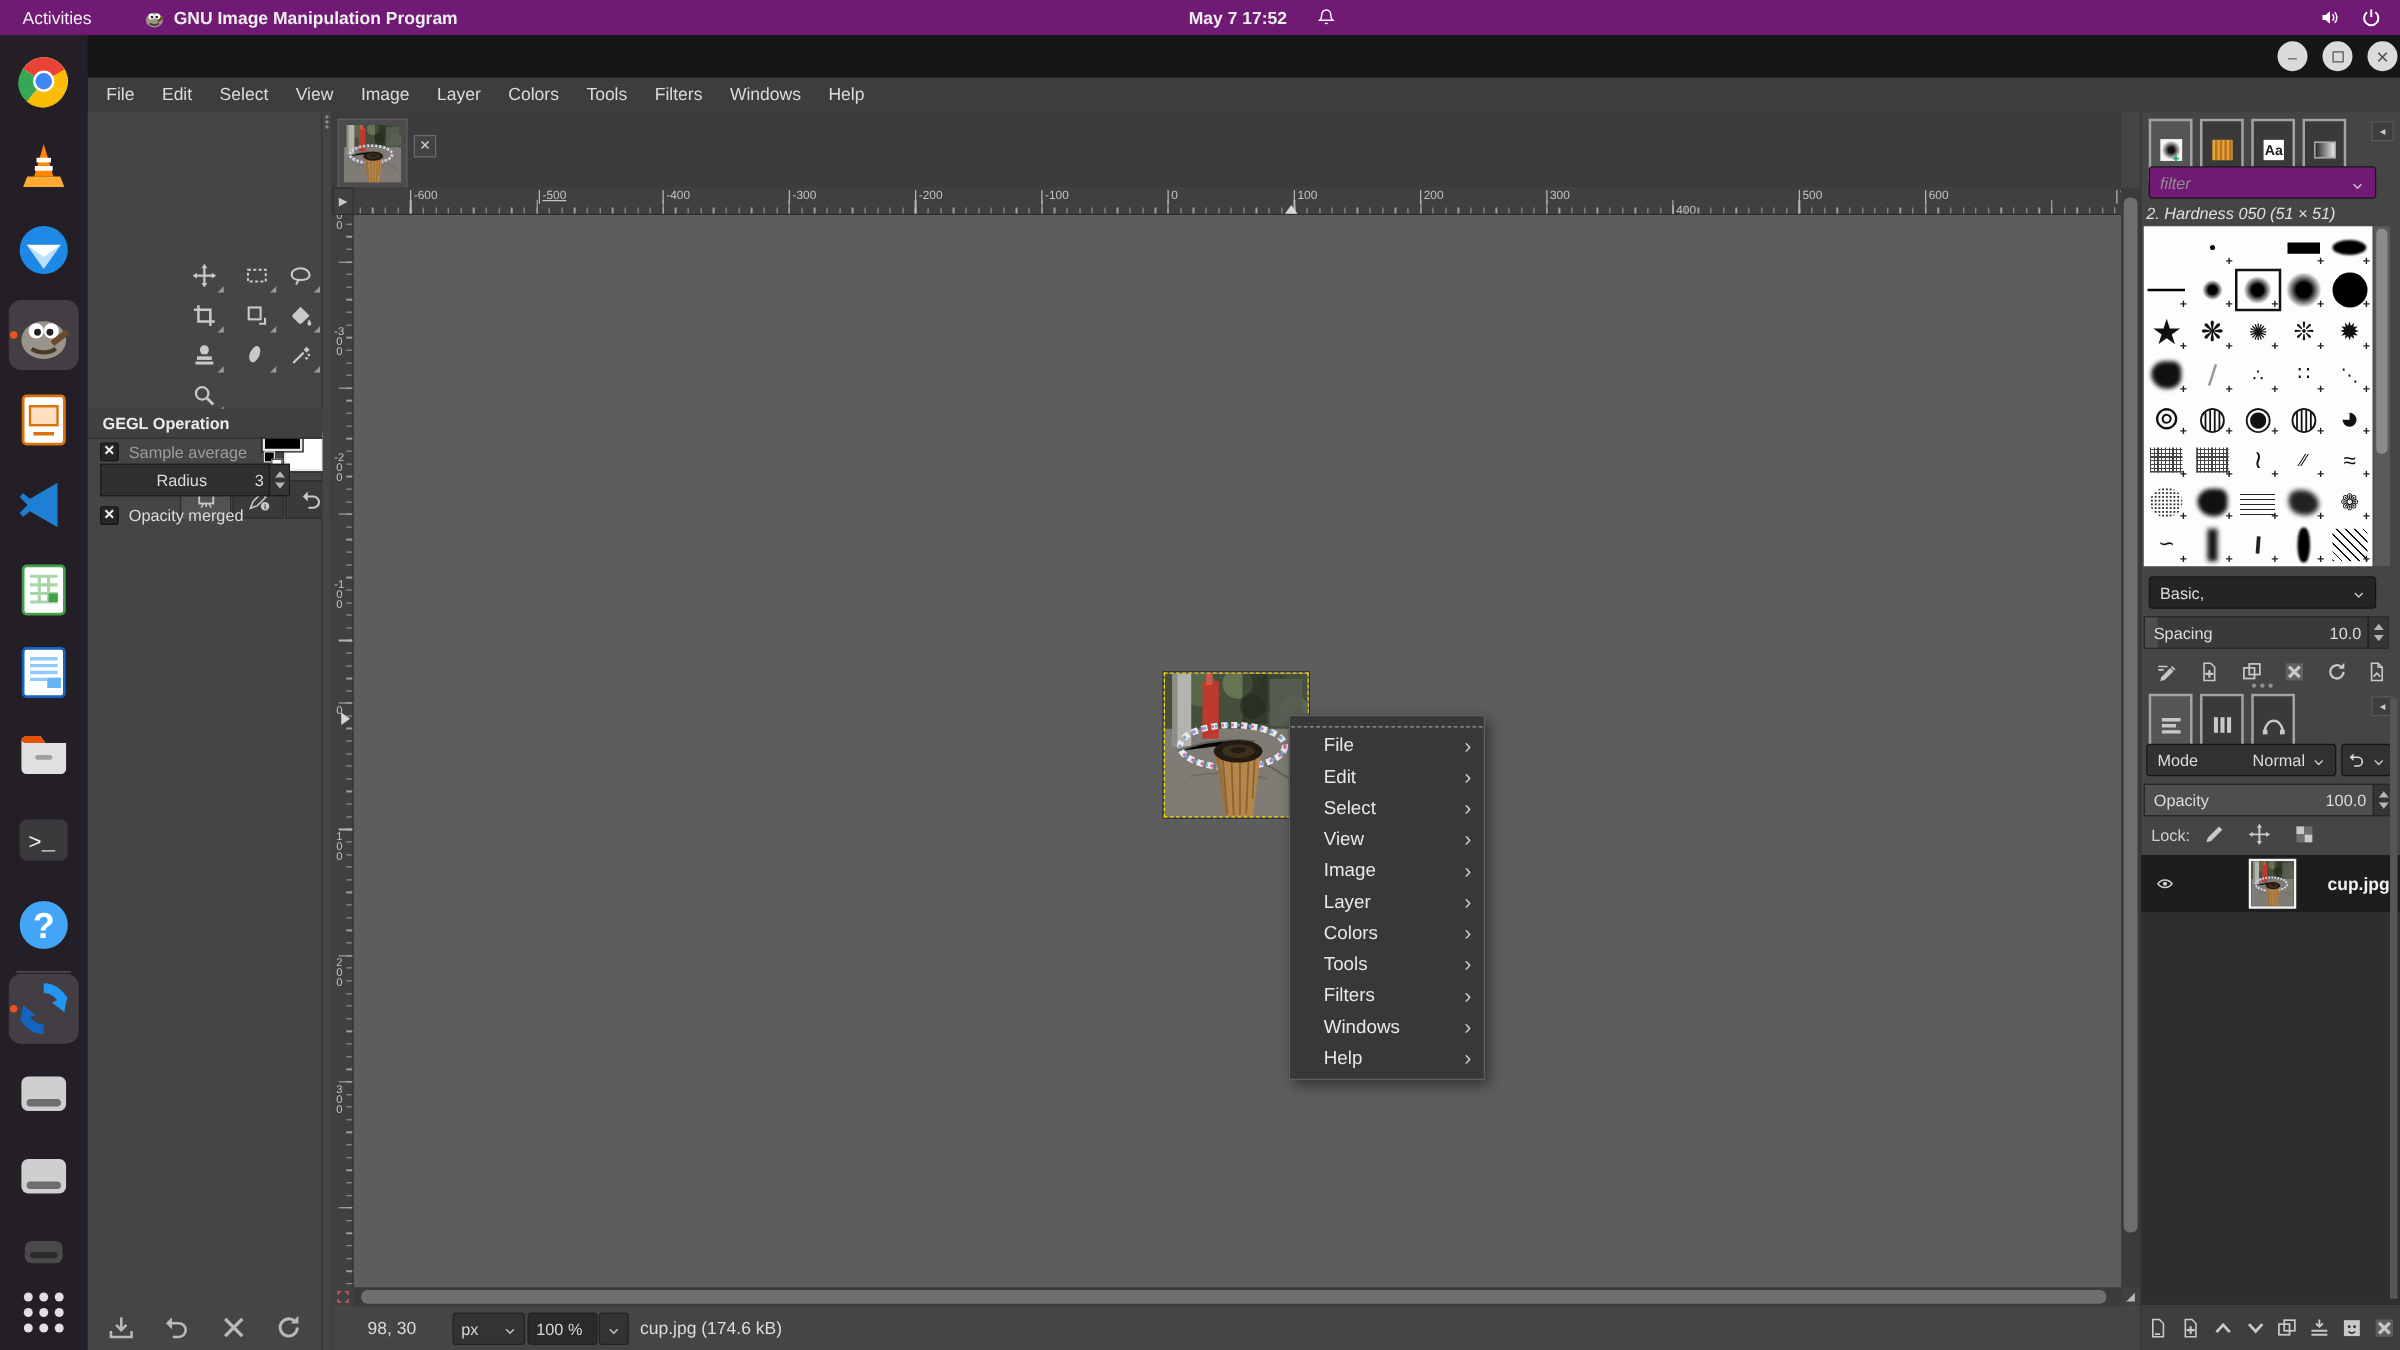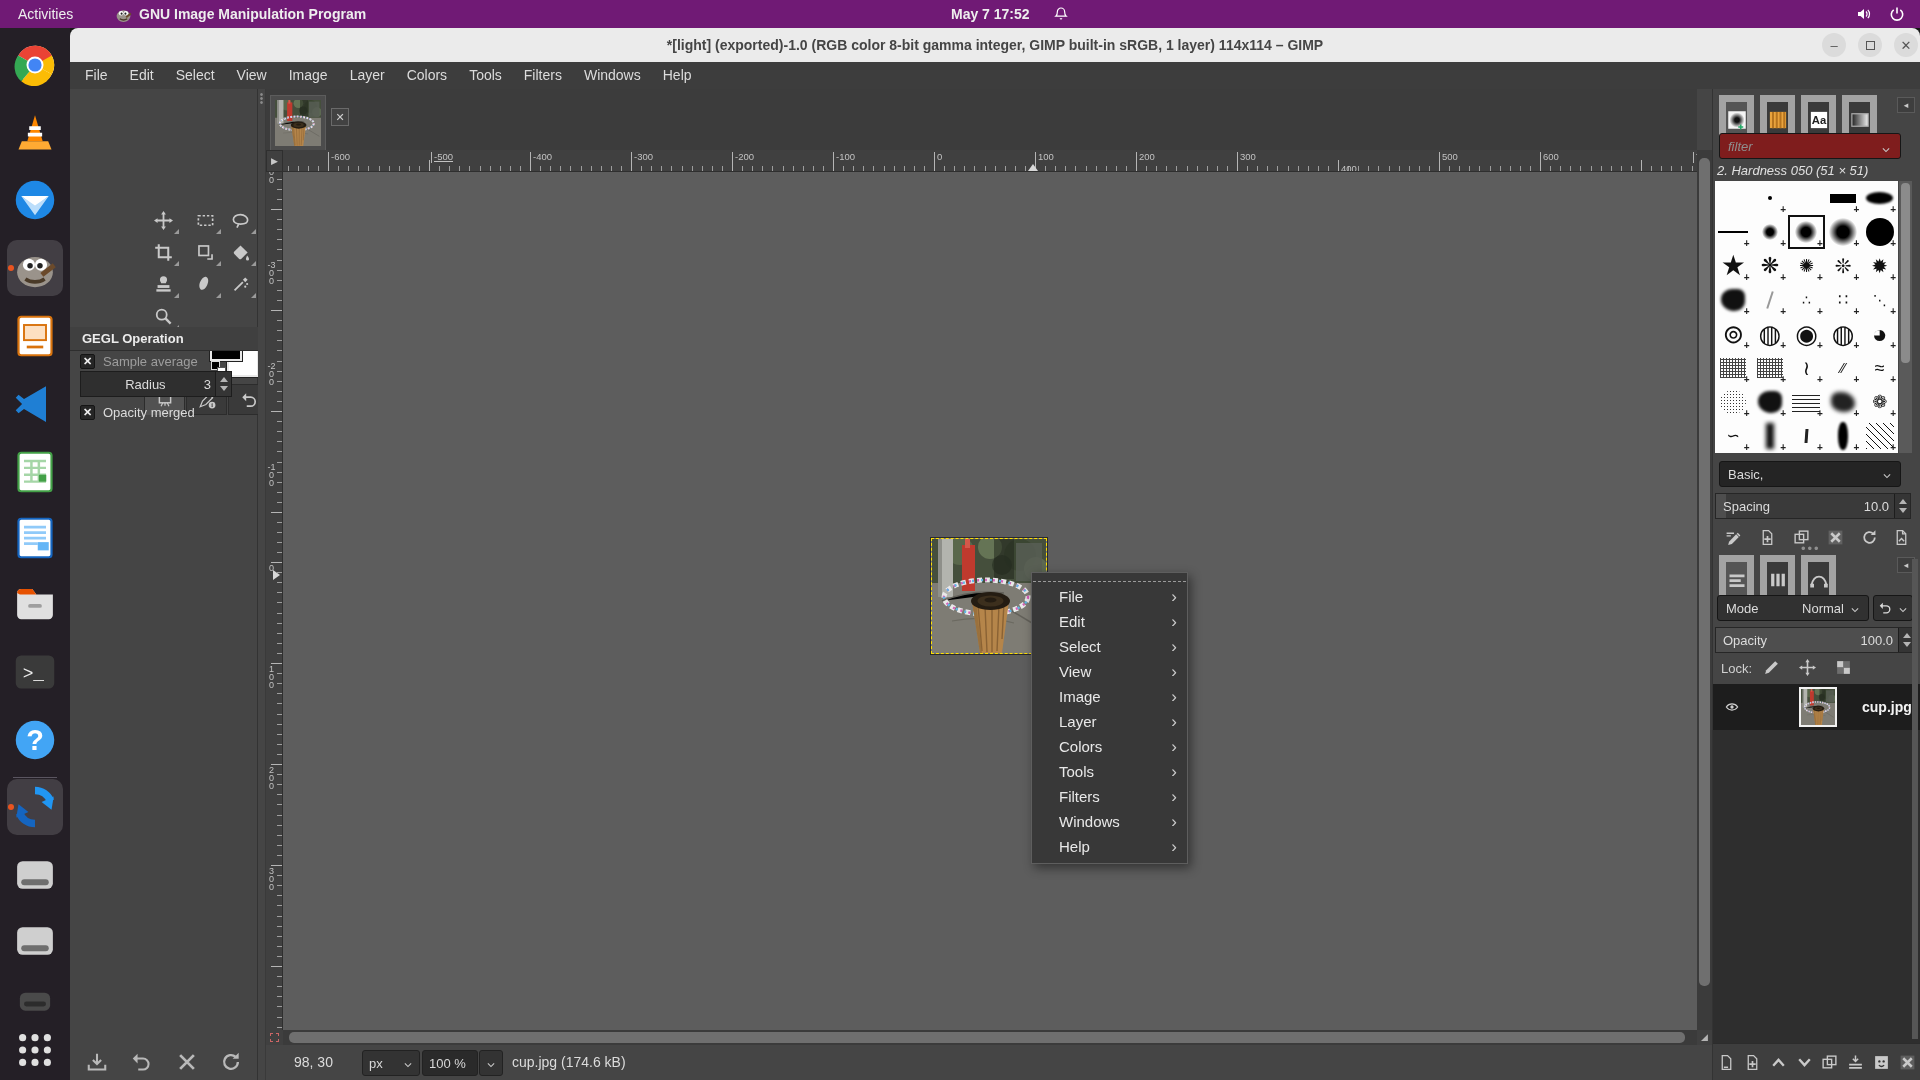--- a/index.html
+++ b/index.html
@@ -156,27 +156,27 @@
     border-radius:3px; display:flex; align-items:center; color:#d8d8d8; font-size:13px; }
   #unit-box { left:96px; width:58px; padding:0 6px; justify-content:space-between; }
   #zoom-box { left:156px; width:56px; background:#2a2a2a; padding:0 6px; }
   #zoom-chev { left:213px; width:24px; justify-content:center; }
   #status-text { left:246px; top:9px; }
   .chev { width:10px; height:10px; color:#c9c9c9; }
 
   
   #rightpanel { left:1712px; top:89px; width:208px; height:991px; background:#454545;
     border-left:1px solid #333; }
-  .rp-tab { position:absolute; width:35px; height:50px; background:#3a3a3a; border:7px solid #a3a3a3;
+  .rp-tab { position:absolute; width:35px; height:50px; background:#3a3a3a; border:2px solid #a3a3a3;
     display:flex; align-items:center; justify-content:center; color:#c9c9c9; }
   .rp-tab.active { background:#555555; }
   .rp-tab svg { width:20px; height:20px; }
   .panel-menu-btn { position:absolute; width:18px; height:16px; border:1px solid #5a5a5a;
     color:#c9c9c9; font-size:9px; line-height:14px; text-align:center; background:#3e3e3e; }
-  #filter-input { position:absolute; left:6px; top:44px; width:182px; height:26px; background:#7f1d1d;
+  #filter-input { position:absolute; left:6px; top:44px; width:182px; height:26px; background:#701a75;
     border:1px solid #161616; border-radius:3px; color:#bbb; font-style:italic; font-size:13px;
     padding:0 30px 0 8px; font-family:"Liberation Sans",sans-serif; }
   #filter-chev { position:absolute; left:168px; top:52px; }
   #brush-caption { position:absolute; left:4px; top:74px; color:#e0e0e0; font-size:13px; font-style:italic; }
   #brush-grid { position:absolute; left:2px; top:92px; width:183px; height:272px; background:#fdfdfd;
     display:grid; grid-template-columns:repeat(5,1fr); grid-auto-rows:34px; overflow:hidden; }
   .brush-cell { position:relative; display:flex; align-items:center; justify-content:center;
     color:#111; overflow:hidden; }
   .brush-cell.sel { outline:2px solid #111; outline-offset:-2px; }
   .brush-cell .plus { position:absolute; right:2px; bottom:0; font-size:10px; font-weight:bold; color:#222; }
@@ -363,23 +363,20 @@
             <circle cx="3.5" cy="8" r="1.3" fill="#e0e0e0"></circle>
             <circle cx="8" cy="8" r="1.3" fill="#e0e0e0"></circle>
             <circle cx="12.5" cy="8" r="1.3" fill="#e0e0e0"></circle>
             <circle cx="3.5" cy="12.5" r="1.3" fill="#e0e0e0"></circle>
             <circle cx="8" cy="12.5" r="1.3" fill="#e0e0e0"></circle>
             <circle cx="12.5" cy="12.5" r="1.3" fill="#e0e0e0"></circle>
           </svg></div>
       </div>
     </div>
 
-  <div id="titlebar" class="abs">
-    <div id="title-label">*[light] (exported)-1.0 (RGB color 8-bit gamma integer, GIMP built-in sRGB, 1 layer) 114x114 – GIMP</div>
-  </div>
   <div class="win-btn abs" id="btn-min">–</div>
   <div class="win-btn abs" id="btn-max">
       <span class="sq"></span>
     </div>
   <div class="win-btn abs" id="btn-close">✕</div>
 
   <div id="menubar" class="abs">
       <div class="menu-item">File</div>
       <div class="menu-item">Edit</div>
       <div class="menu-item">Select</div>

